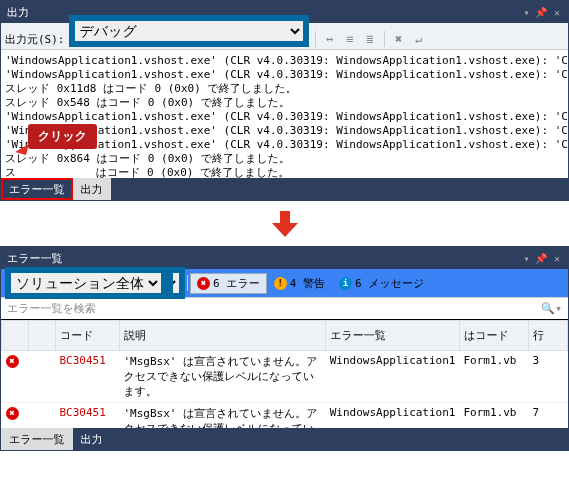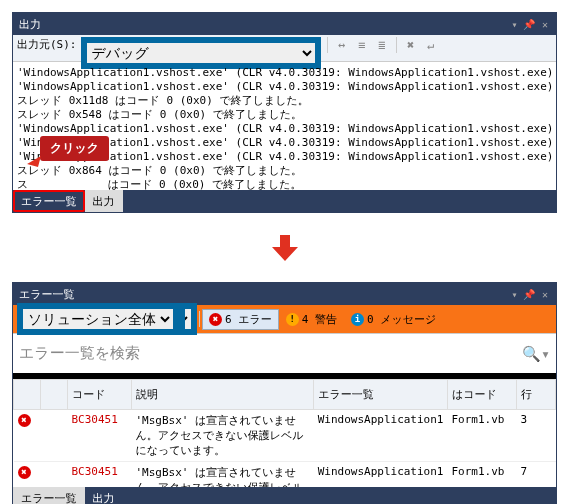--- a/index.html
+++ b/index.html
@@ -1,42 +1,42 @@
 <!DOCTYPE html>
 <html><head>
 <meta charset="utf-8">
 <style>
 body{margin:0;font-family:"MS Gothic","Meiryo",monospace;font-size:11px;background:#fff;width:569px}
-.panel{border:1px solid #2d3e5e;background:#fff;margin:12px}
+.panel{border:1px solid #2d3e5e;background:#fff;margin:0}
 .titlebar{background:#2d3e5e;color:#fff;padding:3px 6px;display:flex;align-items:center;justify-content:space-between;height:16px}
 .titlebar-btns{display:flex;gap:2px;align-items:center}
 .tb-btn{color:#aaa;cursor:pointer;font-size:10px;padding:0 2px}
-.toolbar{background:#eef2f7;border-bottom:1px solid #ccc;padding:2px 4px;display:flex;align-items:flex-start;gap:4px;height:22px}
+.toolbar{background:#eef2f7;border-bottom:1px solid #ccc;padding:2px 4px;display:flex;align-items:flex-end;gap:4px;height:22px}
 .toolbar label{font-size:11px}
 select{font-size:14px;padding:1px;border:6px solid #0369a1}
 .toolbar select.src{width:240px}
 .toolbar-sep{width:1px;height:16px;background:#ccc;margin:0 2px}
 .ticon{width:16px;height:16px;display:inline-flex;align-items:center;justify-content:center;color:#888;font-size:12px}
 .console{font-family:"MS Gothic",monospace;font-size:11px;padding:4px;white-space:pre;overflow:hidden;height:120px;line-height:14px;position:relative}
 .tabs{background:#2d3e5e;display:flex;padding:0;height:22px}
 .tab{padding:4px 8px;color:#fff;background:#2d3e5e;cursor:pointer;font-size:11px}
 .tab.active{background:#ddd;color:#000}
 .tab.hl{border:2px solid #e00;border-radius:2px;padding:2px 6px}
 .callout{position:absolute;background:#b91c1c;color:#fff;padding:4px 10px;border-radius:3px;font-size:12px;font-weight:bold;left:27px;top:123px}
 .callout::after{content:"";position:absolute;left:-10px;bottom:-14px;border:8px solid transparent;border-top-color:#e03020;transform:rotate(-30deg)}
 .arrow-down{text-align:center;padding:8px 0 4px}
 .arrow-down svg{width:30px;height:30px}
-.toolbar2{background:#f97316;border-bottom:1px solid #ccc;padding:3px 4px;display:flex;align-items:center;height:22px}
+.toolbar2{background:#3b82f6;border-bottom:1px solid #ccc;padding:3px 4px;display:flex;align-items:center;height:22px}
 .badge{display:flex;align-items:center;gap:3px;padding:2px 6px;border:1px solid transparent;cursor:pointer;font-size:11px}
 .badge.selected{border:1px solid #9ab;background:#dde8f5}
 .ico{width:13px;height:13px;border-radius:50%;display:inline-flex;align-items:center;justify-content:center;color:#fff;font-size:9px;font-weight:bold}
 .ico.err{background:#d00}
 .ico.warn{background:#fa0;color:#000}
 .ico.info{background:#08c}
-.search{border-bottom:6px solid #000000;padding:10px 6px;color:#888;font-size:15px;display:flex;justify-content:space-between;align-items:center}
+.search{border-bottom:1px solid #000000;padding:3px 6px;color:#888;font-size:11px;display:flex;justify-content:space-between;align-items:center}
 .search .mag{color:#888}
 .grid{width:100%;border-collapse:collapse;font-size:11px}
 .grid th{background:#eef2f7;text-align:left;padding:7px 4px;border:1px solid #ddd;font-weight:normal}
 .grid td{padding:3px 4px;border-bottom:1px solid #eee;vertical-align:top}
 .grid .link{color:#c00}
 .errlist{height:108px;overflow:auto}
 .p1{position:relative}
 </style>
 </head>
 <body>
@@ -100,21 +100,21 @@
     <span class="badge selected">
         <span class="ico err">✖</span>
         <span>6 エラー</span>
       </span>
     <span class="badge">
         <span class="ico warn">!</span>
         <span>4 警告</span>
       </span>
     <span class="badge">
         <span class="ico info">i</span>
-        <span>0 メッセージ</span>
+        <span>6 メッセージ</span>
       </span>
   </div>
   <div class="search">
     <span>エラー一覧を検索</span>
     <span class="mag">🔍▾</span>
   </div>
   <div class="errlist">
     <table class="grid">
       <thead>
           <tr>

